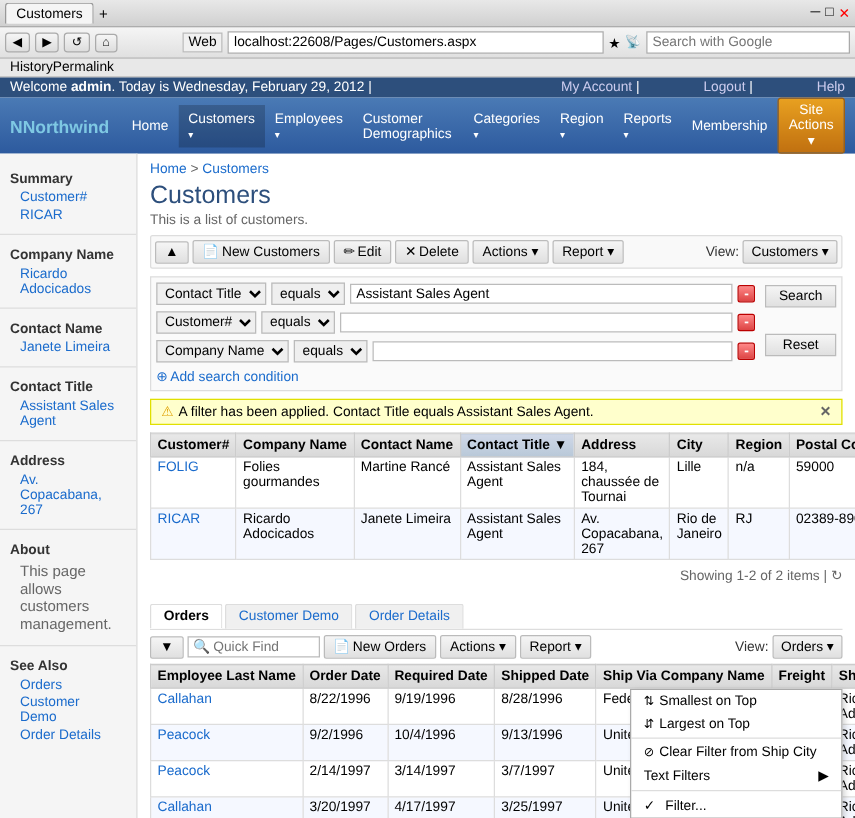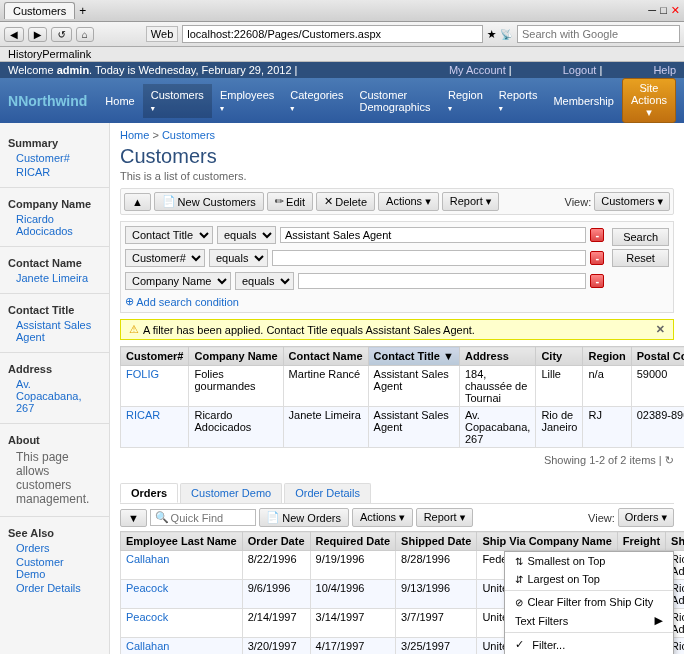--- a/index.html
+++ b/index.html
@@ -143,22 +143,22 @@
   </span>
 </div>
 
 <div class="sitenav">
   <span class="sitenav-logo">
     <span style="color:#7ec8e3;">N</span><span>Northwind</span>
   </span>
   <a class="sitenav-item">Home</a>
   <a class="sitenav-item active"><span>Customers</span> <span class="arrow">▾</span></a>
   <a class="sitenav-item"><span>Employees</span> <span class="arrow">▾</span></a>
+  <a class="sitenav-item">Customer Demographics</a>
   <a class="sitenav-item"><span>Categories</span> <span class="arrow">▾</span></a>
-  <a class="sitenav-item">Customer Demographics</a>
   <a class="sitenav-item"><span>Region</span> <span class="arrow">▾</span></a>
   <a class="sitenav-item"><span>Reports</span> <span class="arrow">▾</span></a>
   <a class="sitenav-item">Membership</a>
   <span class="sitenav-right">
     <button class="site-actions-btn">Site Actions ▾</button>
   </span>
 </div>
 
 <div class="main-layout">
 
@@ -253,21 +253,21 @@
             <select><option>Company Name</option></select>
             <select><option>equals</option></select>
             <input type="text" value="" style="">
             <button class="remove-filter">-</button>
           </div>
           <div class="add-condition">
             <span>⊕</span>
             <span>Add search condition</span>
           </div>
         </div>
-        <div style="display:flex; flex-direction:column; gap:3px; justify-content:flex-start; padding-top:2px;">
+        <div style="display:flex; flex-direction:column; gap:21px; justify-content:flex-start; padding-top:2px;">
           <button class="search-btn">Search</button>
           <button class="reset-btn">Reset</button>
         </div>
       </div>
     </div>
 
     <div class="filter-notice">
       <span class="warning-icon">⚠</span>
       <span>A filter has been applied. Contact Title equals Assistant Sales Agent.</span>
       <span class="close-x">✕</span>
@@ -362,21 +362,21 @@
               <td>8/22/1996</td>
               <td>9/19/1996</td>
               <td>8/28/1996</td>
               <td>Federal Shipping</td>
               <td>$12.76</td>
               <td>Ricardo Adocicados</td>
 
             </tr>
             <tr>
               <td><a>Peacock</a></td>
-              <td>9/6/1996</td>
+              <td>9/2/1996</td>
               <td>10/4/1996</td>
               <td>9/13/1996</td>
               <td>United Package</td>
               <td>$29.76</td>
               <td>Ricardo Adocicados</td>
 
             </tr>
             <tr>
               <td><a>Peacock</a></td>
               <td>2/14/1997</td>

